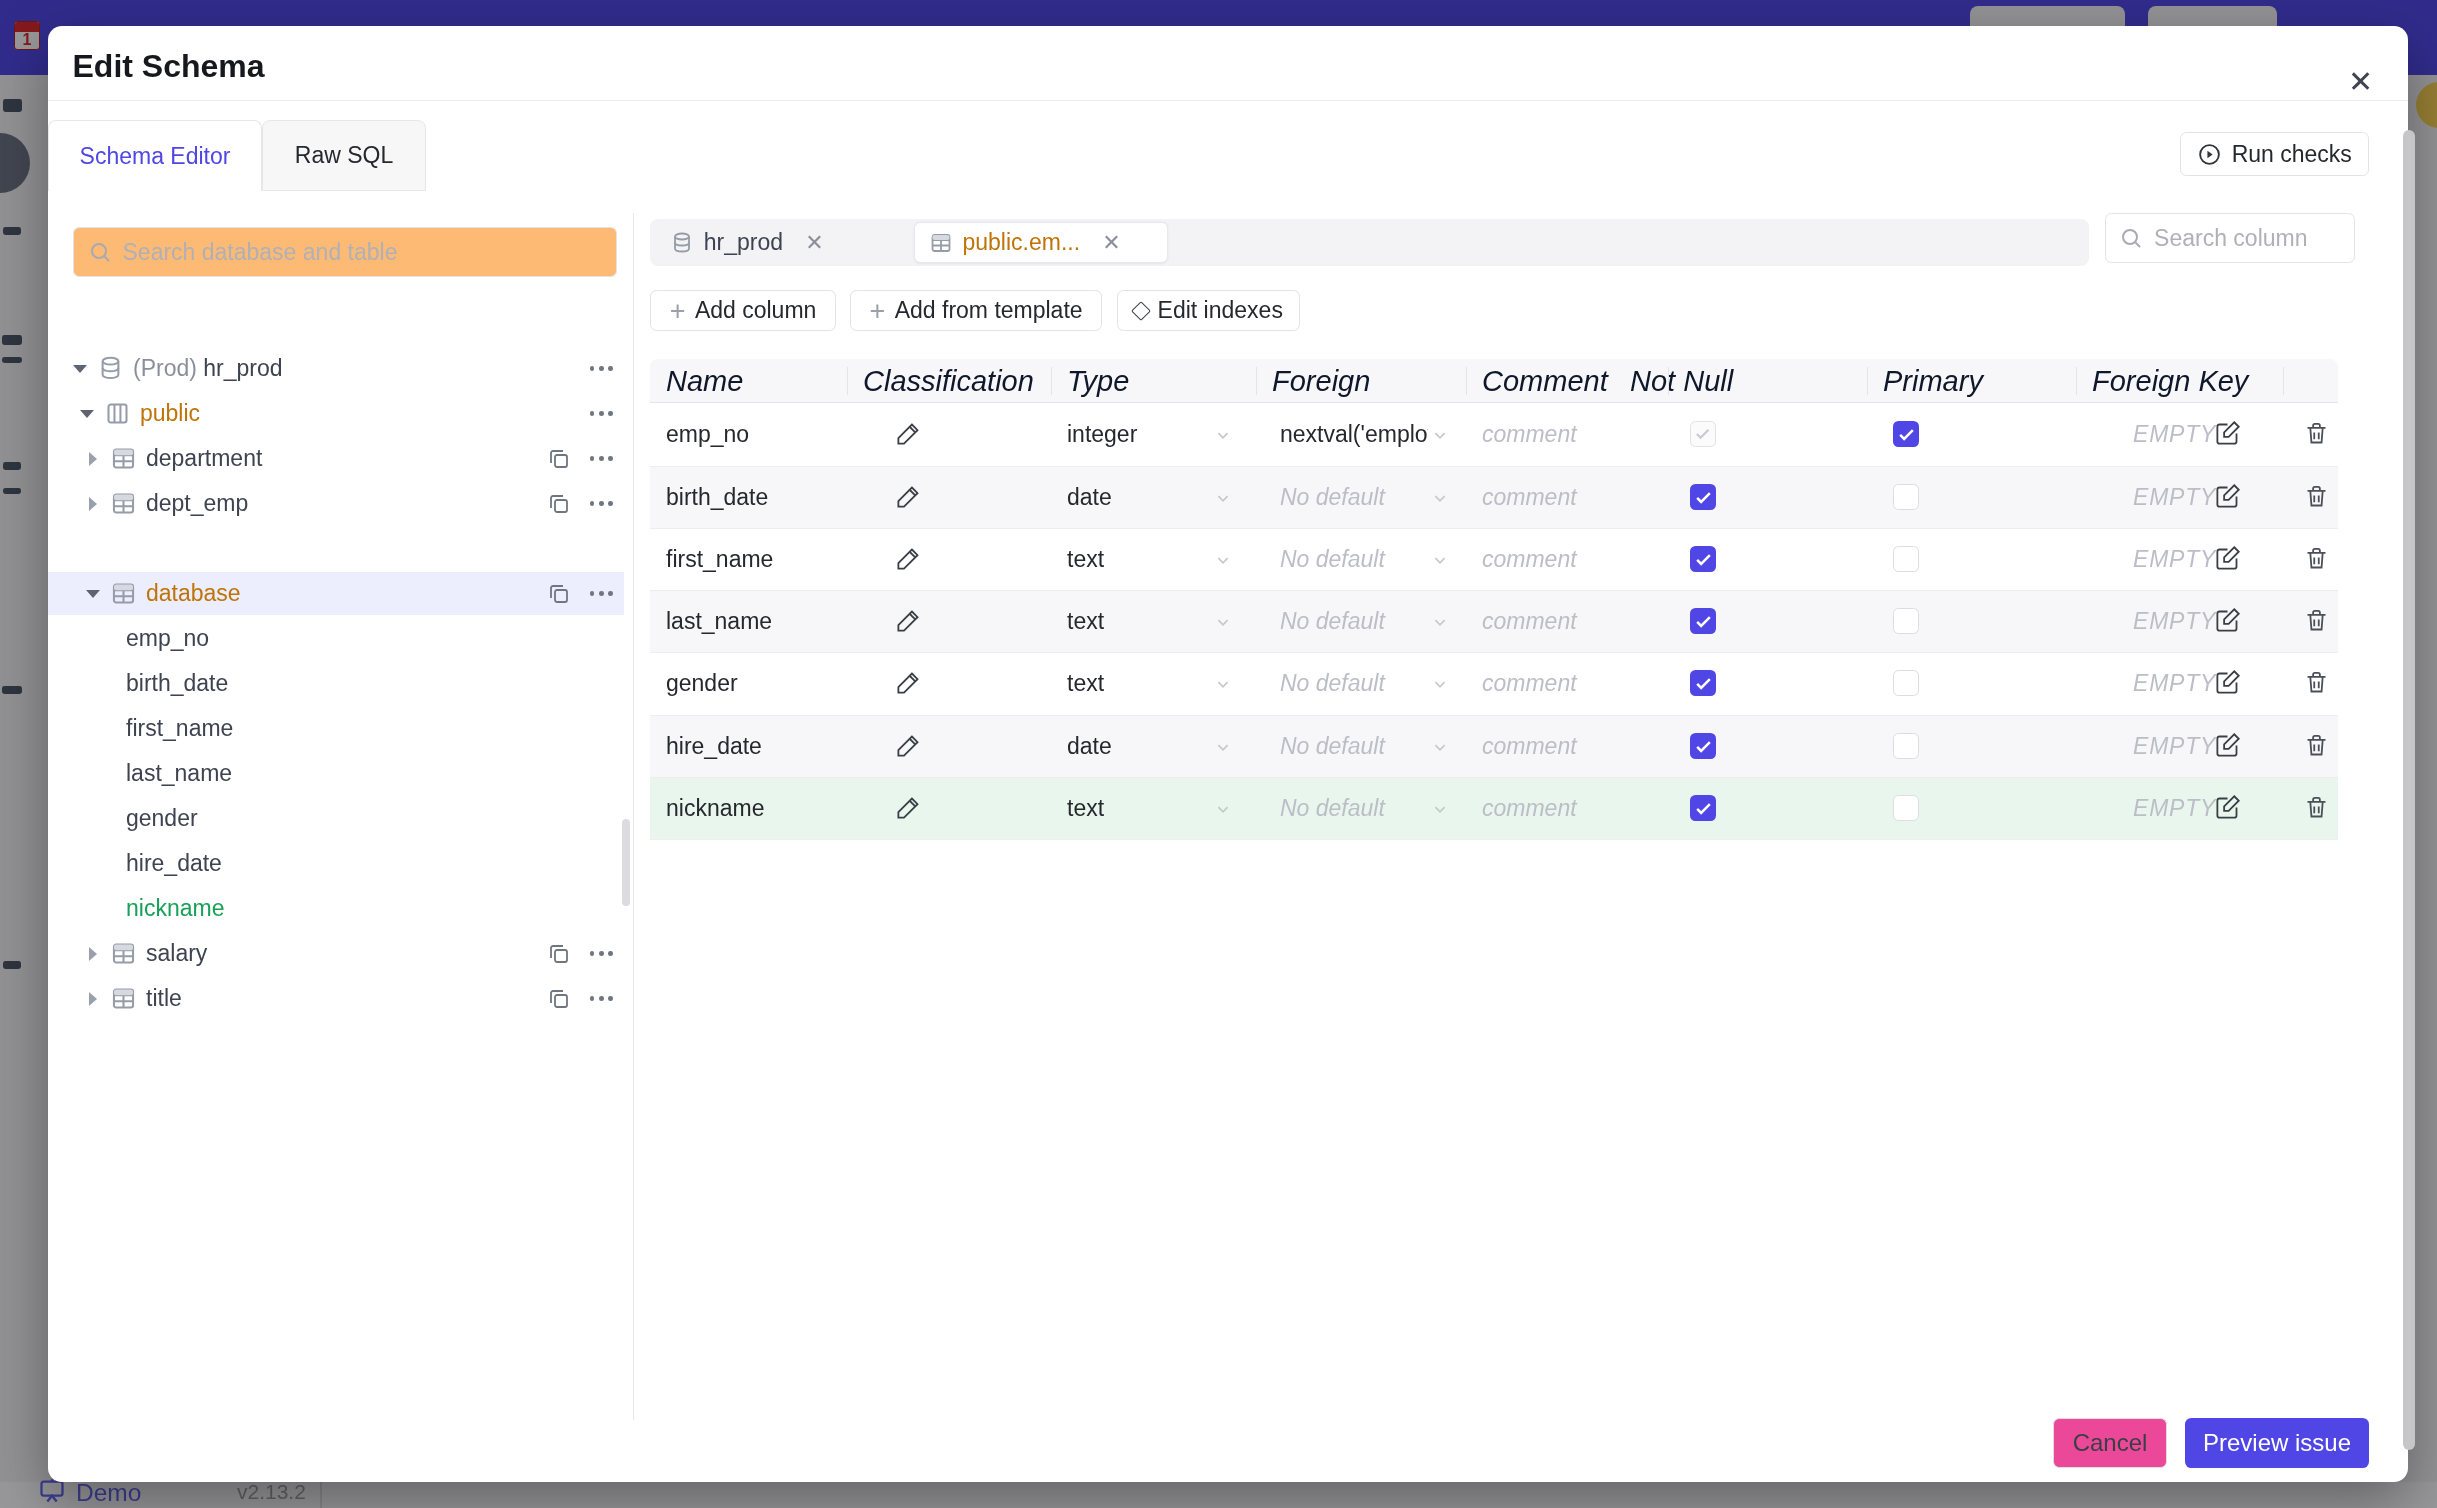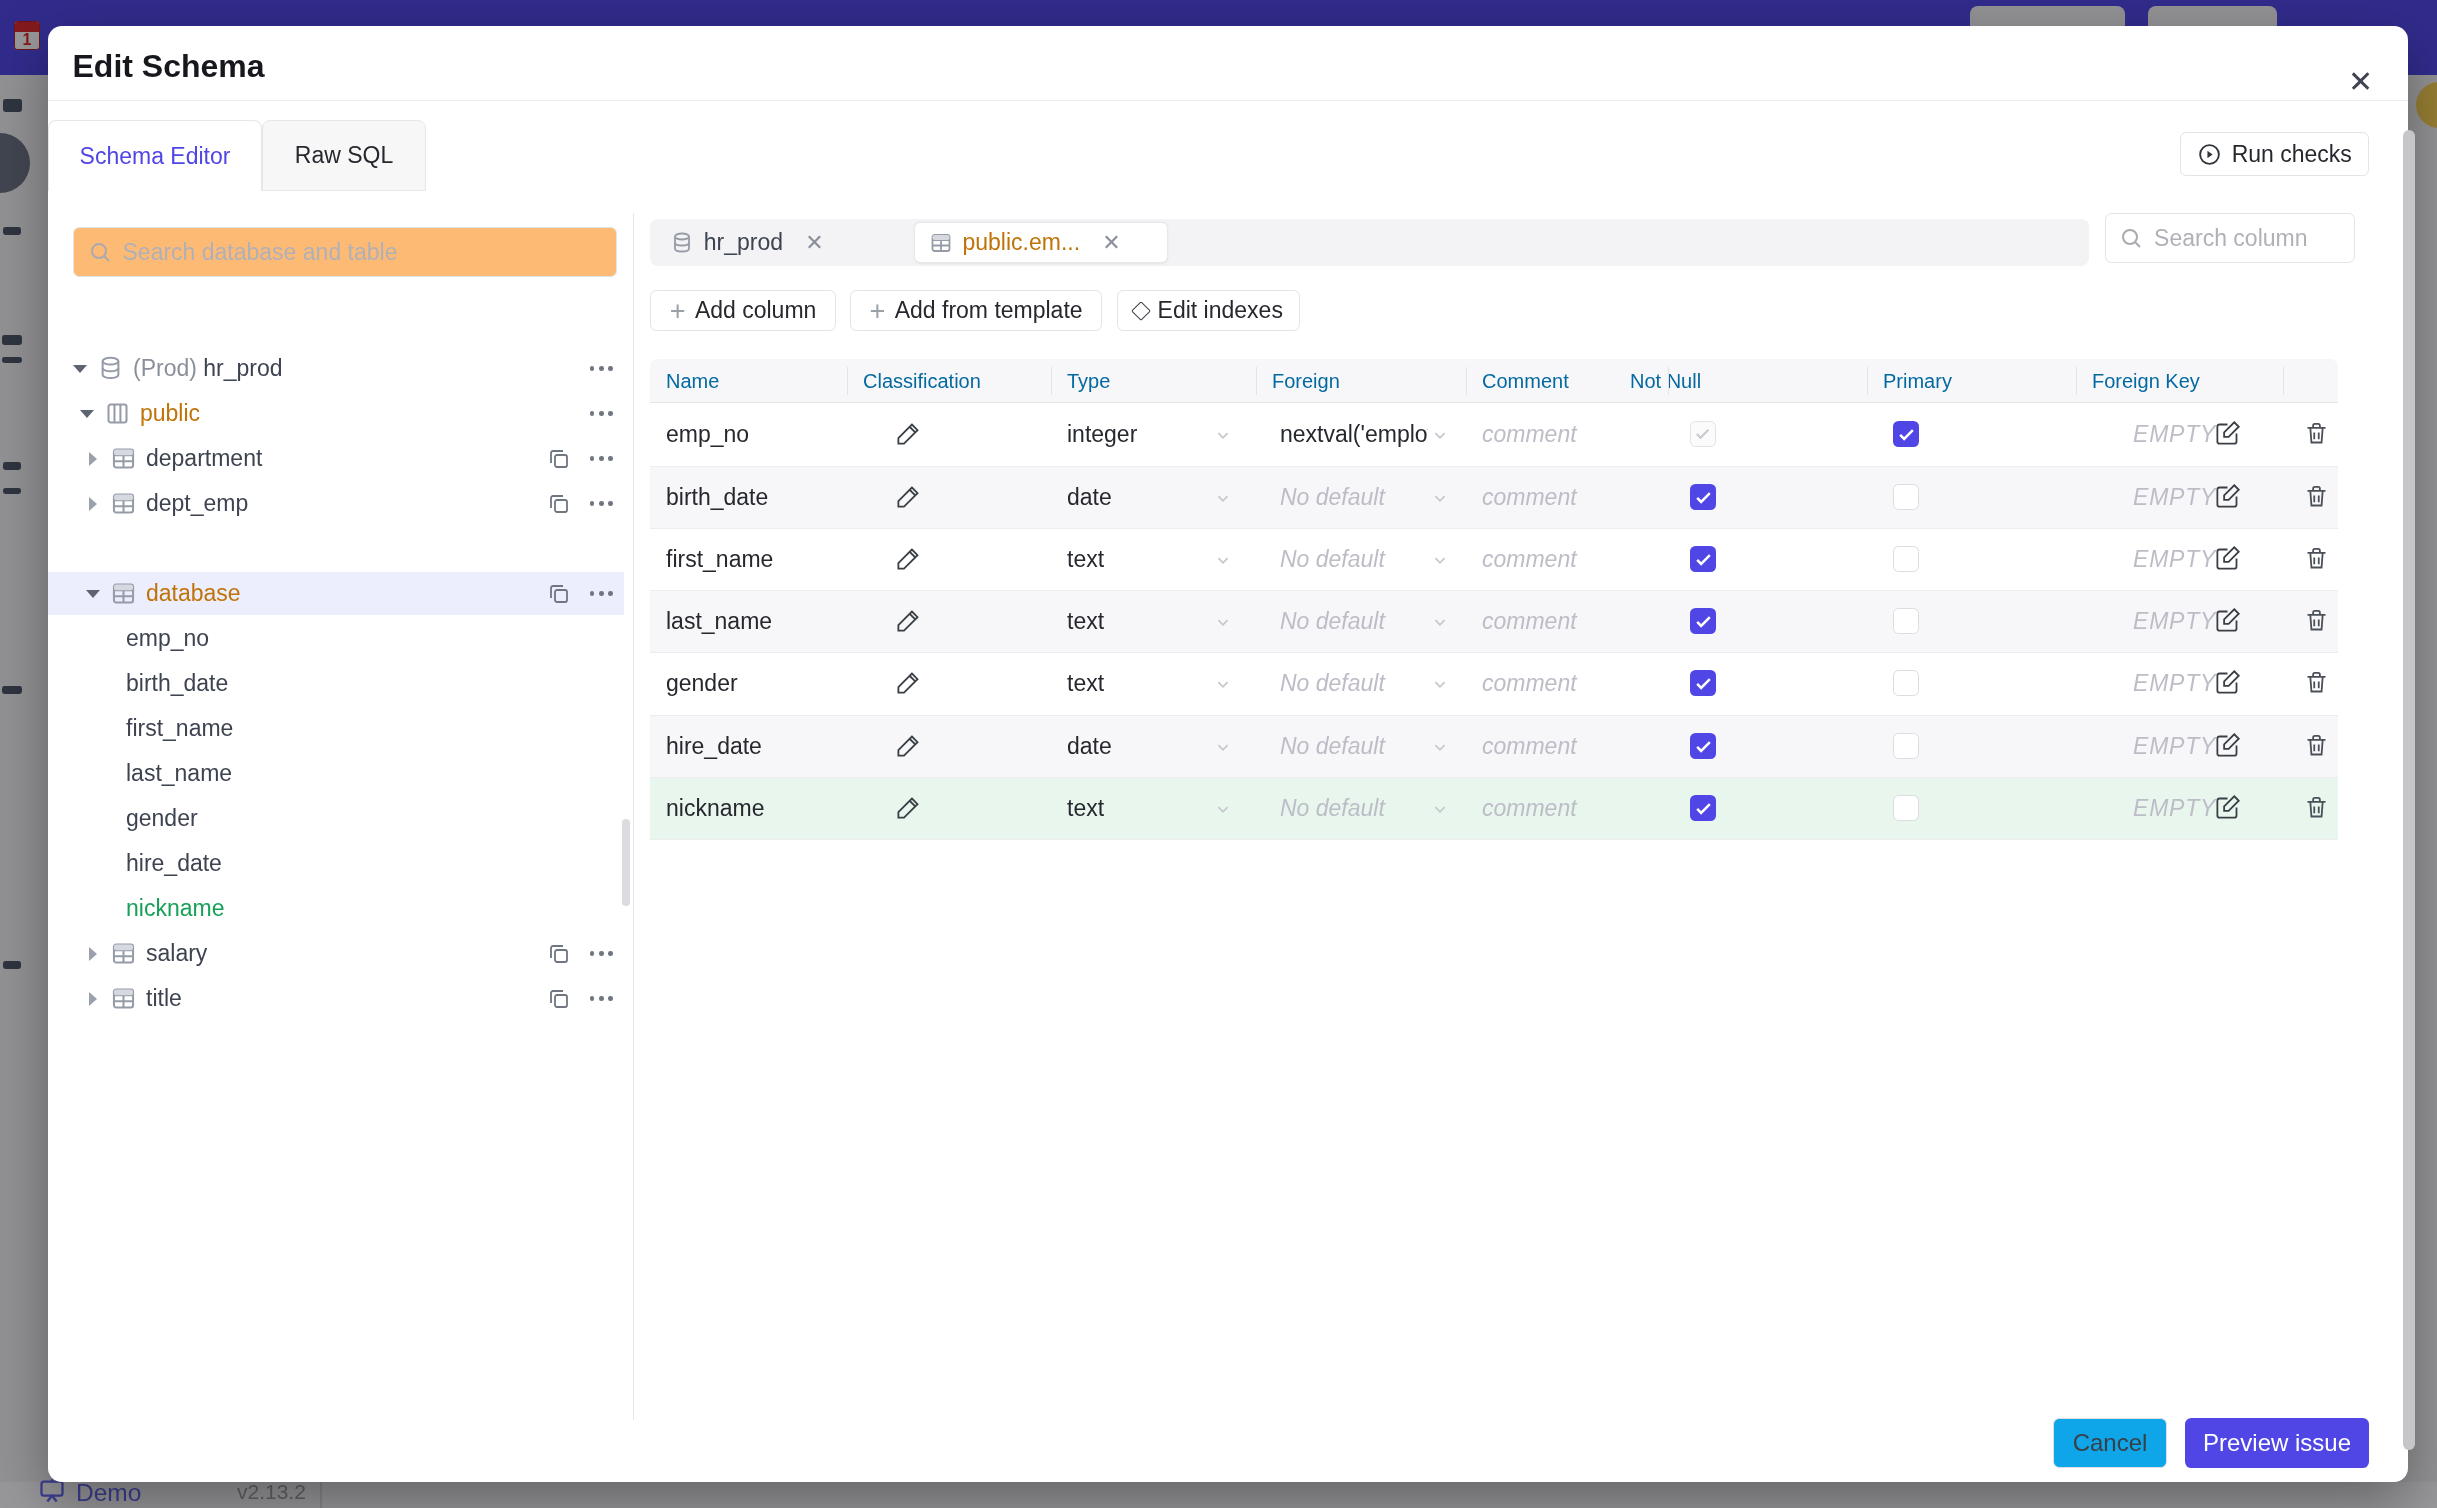--- a/index.html
+++ b/index.html
@@ -71,40 +71,40 @@
   .plus{color:#9aa0a8;font-size:27px;line-height:24px;font-weight:400;}
   .diamond{width:12px;height:12px;border:1.6px solid #3a3f46;transform:rotate(45deg);border-radius:1.6px;flex:none;}
 
   .col-search{position:absolute;left:2057px;top:187px;width:250px;height:50px;box-sizing:border-box;border:0.8px solid #e3e3e6;border-radius:6.3px;display:flex;align-items:center;padding:0 12.6px;gap:9.5px;background:#fff;}
   .col-search input{border:none;outline:none;font-size:23px;width:174px;font-family:"Liberation Sans",sans-serif;color:#3d4350;background:transparent;}
   .col-search input::placeholder{color:#b0b0b8;}
 
   
   .stable{position:absolute;left:602px;top:333px;width:1688px;}
   .sthead{position:absolute;left:0;top:0;width:1688px;height:44px;background:#f7f7f9;border-radius:8px 8px 0 0;border-bottom:0.8px solid #e4e4e8;box-sizing:border-box;}
-  .sthead .h{position:absolute;top:0;height:44px;display:flex;align-items:center;font-size:20px;font-weight:500;color:#0369a1;}
+  .sthead .h{position:absolute;top:0;height:44px;display:flex;align-items:center;font-size:29px;font-weight:500;color:#0f172a;font-style:italic;}
   .vsep{position:absolute;top:8px;width:0.8px;height:28px;background:#e4e4e8;}
   .strow{position:absolute;left:0;width:1688px;height:62px;}
   .strow.stripe{background:#f7f7f9;}
   .strow.new{background:#e8f6ee;}
   .strow + .strow{border-top:0;}
   .rowline{position:absolute;left:0;width:1688px;height:0.8px;background:#ededf0;}
   .cell-text{position:absolute;top:0;height:62px;display:flex;align-items:center;font-size:23px;color:#26282e;white-space:nowrap;overflow:hidden;}
   .ph{color:#bcbdc6;font-style:italic;}
   .chev{position:absolute;top:20.5px;width:22px;height:22px;}
   .ck{position:absolute;top:18px;width:26px;height:26px;border-radius:5.5px;box-sizing:border-box;cursor:pointer;}
   .ck.checked{background:#4f46e5;display:flex;align-items:center;justify-content:center;}
   .ck.unchecked{background:#fff;border:1.6px solid #dcdce2;}
   .ck.disabled{background:#fbfbfc;border:1.6px solid #e2e2e6;display:flex;align-items:center;justify-content:center;}
   .icbtn{position:absolute;top:17.4px;width:27px;height:27px;cursor:pointer;}
   .fk-label{position:absolute;top:0;height:62px;display:flex;align-items:center;font-size:23px;color:#bcbdc6;font-style:italic;letter-spacing:0.8px;}
 
   
   .foot-btn{position:absolute;top:1392px;height:50px;box-sizing:border-box;border-radius:6.3px;display:flex;align-items:center;justify-content:center;font-size:24px;cursor:pointer;}
-  .foot-cancel{left:2005px;width:114px;background:#0ea5e9;border:0.8px solid #e0e0e4;color:#3a3f46;}
+  .foot-cancel{left:2005px;width:114px;background:#ec4899;border:0.8px solid #e0e0e4;color:#3a3f46;}
   .foot-primary{left:2137px;width:184px;background:#4f46e5;color:#fff;}
 </style>
 </head>
 <body>
 
 <div id="screen">
 
   <div id="backdrop">
     <div class="bd-header"></div>
     <div class="bd-btn" style="left:1970px;width:155px;"></div>

